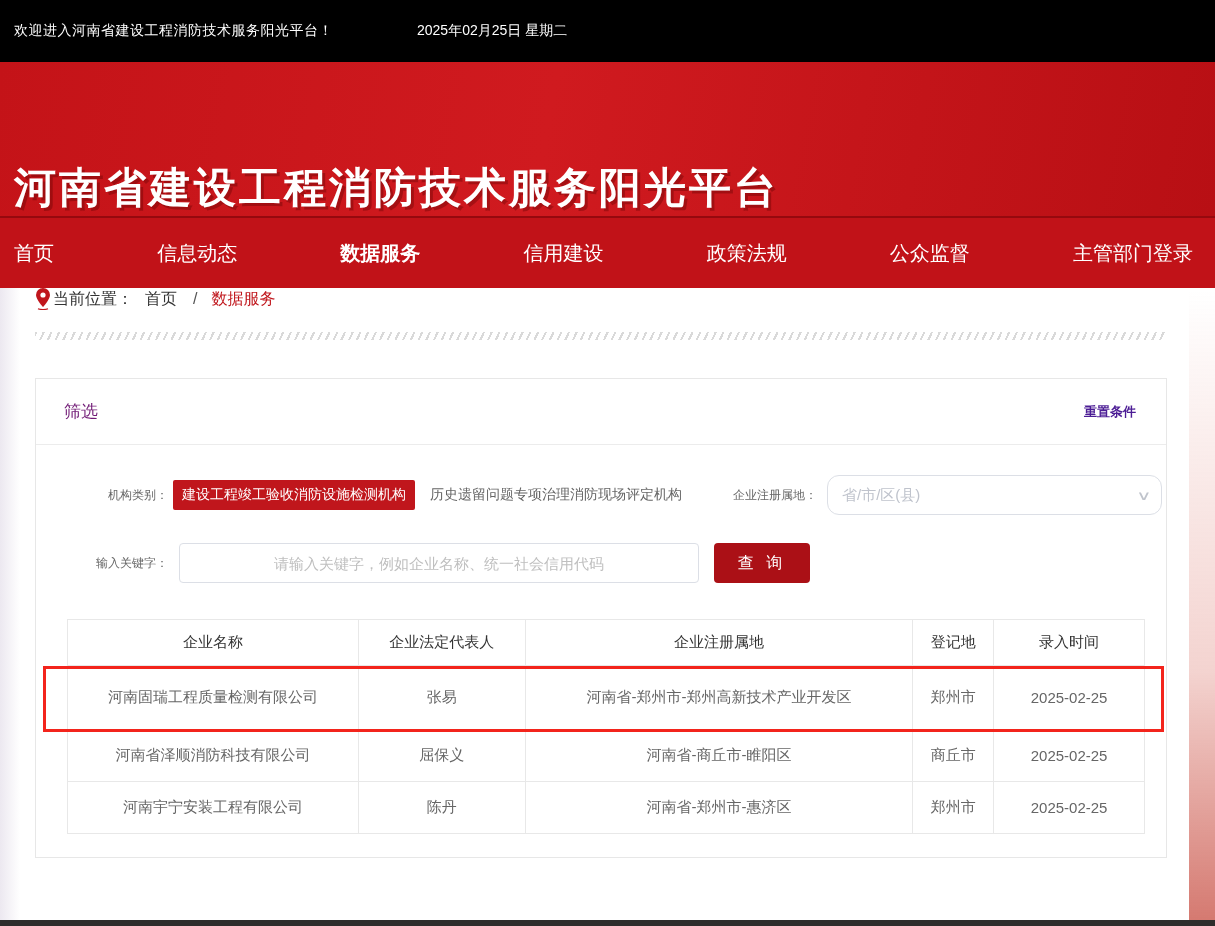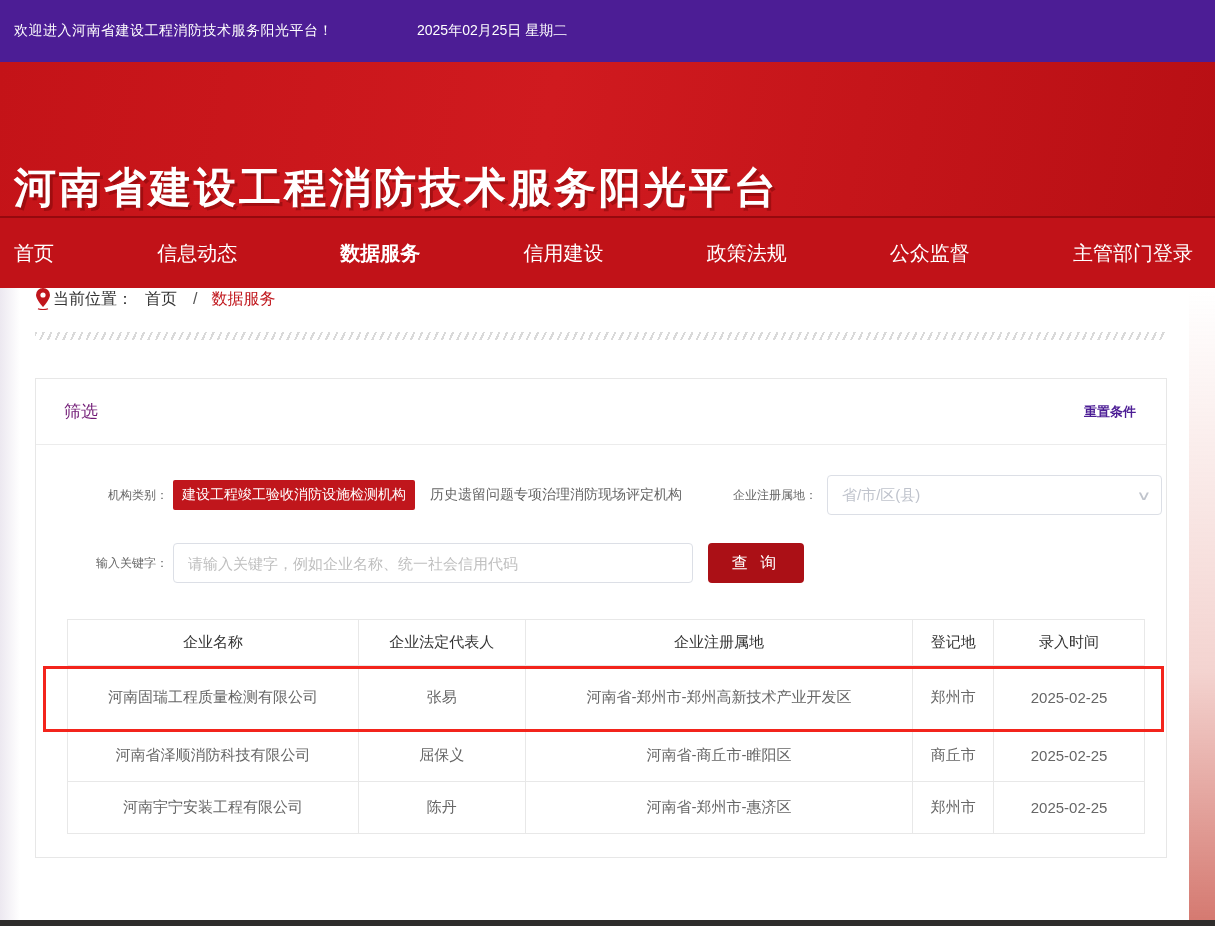--- a/index.html
+++ b/index.html
@@ -1,21 +1,21 @@
 <!DOCTYPE html>
 <html><head>
 <meta charset="utf-8">
 <style>
   * { margin:0; padding:0; box-sizing:border-box; }
   html,body { width:1215px; height:926px; overflow:hidden;
     font-family:"Liberation Sans","DejaVu Sans",sans-serif;
     background:linear-gradient(to right,#ece8f0 0px,#ffffff 20px); }
 
   
-  .topbar { height:62px; background:#4c1d95; display:flex; align-items:center;
+  .topbar { height:62px; background:#000000; display:flex; align-items:center;
     padding:13px 14px; color:#fff; font-size:14px; }
   .topbar .welcome { letter-spacing:.5px; }
   .topbar .date { margin-left:84px; }
   .weather { margin-left:auto; margin-right:100px; display:flex; align-items:center; gap:7px; font-size:14px; }
   .weather b { font-size:15px; }
   .cloud-wrap { position:relative; width:30px; height:22px; }
   .temp-low { color:#86c6ea; }
   .temp-high { color:#ff3a25; }
   .aqi { background:#f7b500; color:#6b2f00; font-weight:bold; padding:1px 3px; border-radius:2px; }
   .detail-link { color:#fff; text-decoration:none; cursor:pointer; }
@@ -48,28 +48,28 @@
   .filter-head { height:66px; display:flex; align-items:center; justify-content:space-between;
     padding:0 30px 0 28px; border-bottom:1px solid #ececec; }
   .filter-title { font-size:17px; color:#701a75; }
   .reset-link { font-size:13px; color:#4c1d95; text-decoration:none; cursor:pointer;font-weight:bold; }
   .filter-body { padding-top:30px; }
   .frow { display:flex; align-items:center; margin-bottom:28px; }
   .flabel { width:132px; text-align:right; font-size:12px; color:#666; flex-shrink:0; }
   .cat { font-size:14px; color:#666; margin-left:6px; padding:6px 9px; cursor:pointer; }
   .cat.selected { background:#c0161c; color:#fff; border-radius:2px; margin-left:5px; }
   .region-label { width:auto; margin-left:42px; }
-  .select-box { width:335px; height:40px; border:1px solid #dcdfe6; border-radius:4px;
+  .select-box { width:335px; height:40px; border:1px solid #dcdfe6; border-radius:12px;
     margin-left:10px; display:flex; align-items:center; justify-content:space-between;
     padding:0 12px 0 14px; cursor:pointer; background:#fff; }
   .select-ph { color:#bfc3cc; font-size:15px; }
   .chev { color:#c0c4cc; font-size:13px; transform:scaleX(1.6); }
   .kw-input { width:520px; height:40px; border:1px solid #dcdfe6; border-radius:4px;
-    margin-left:5px; padding:0 14px; font-size:15px; color:#333; outline:none;
-    font-family:"Liberation Sans","DejaVu Sans",sans-serif; }
+    margin-left:11px; padding:0 14px; font-size:15px; color:#333; outline:none;
+    font-family:"Liberation Sans","DejaVu Sans",sans-serif;text-align:center; }
   .kw-input::placeholder { color:#bfbfbf; }
   .search-btn { width:96px; height:40px; margin-left:15px; background:#ab1016; color:#fff;
     border:none; border-radius:4px; font-size:16px; letter-spacing:4px; cursor:pointer;
     font-family:"Liberation Sans","DejaVu Sans",sans-serif; }
 
   
   .table-wrap { position:relative; margin:36px 0 0 31px; width:1078px; }
   table { width:100%; border-collapse:collapse; table-layout:fixed; }
   th,td { border:1px solid #e8e8e8; text-align:center; font-weight:normal; overflow:hidden; white-space:nowrap; }
   thead tr { height:46px; }

